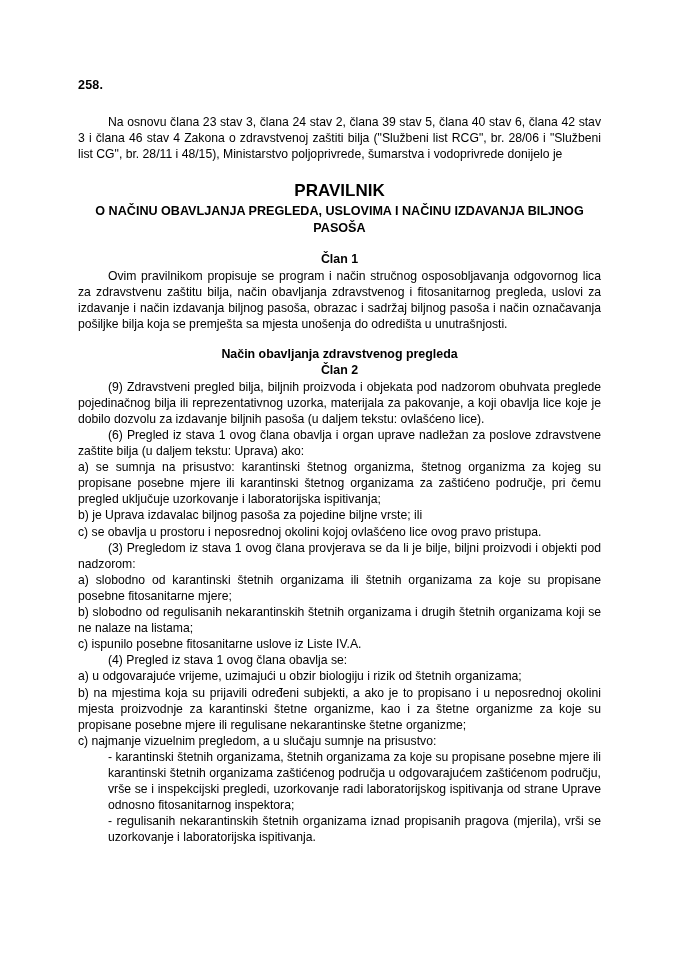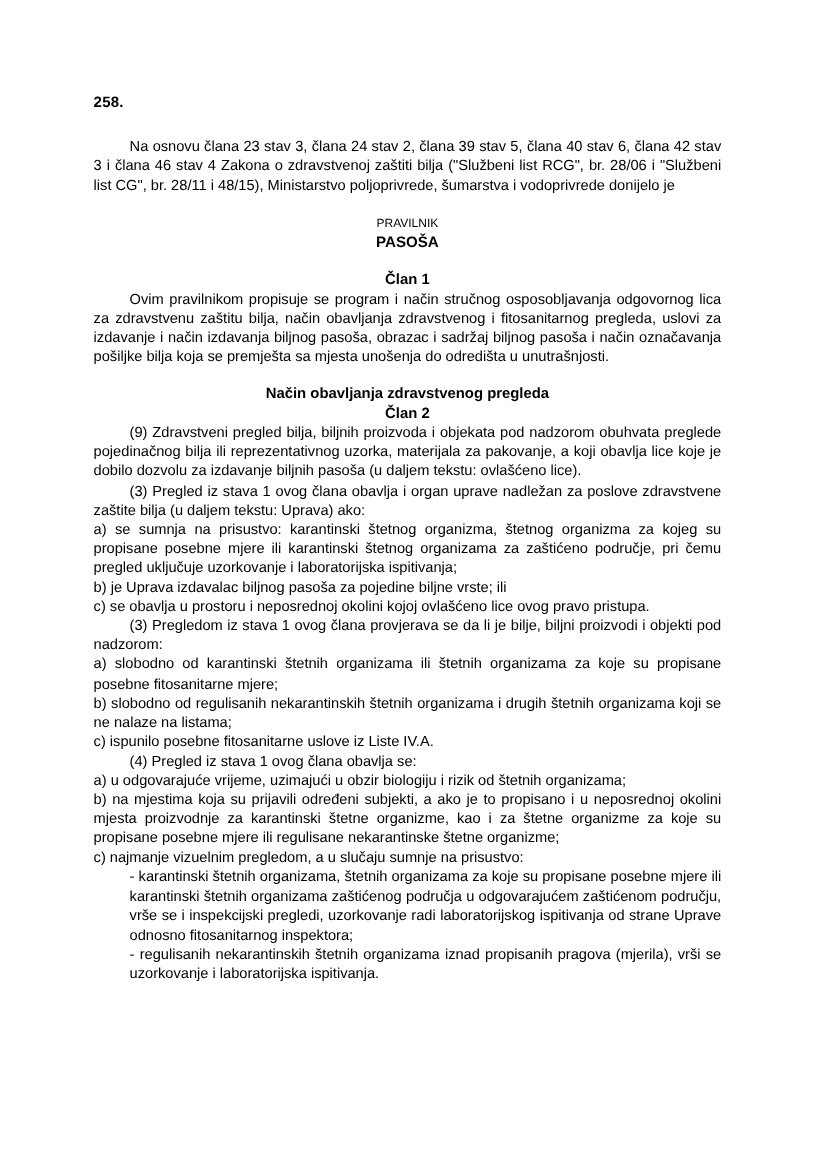--- a/index.html
+++ b/index.html
@@ -36,22 +36,22 @@
   }
   .indent {
     text-indent: 30px;
   }
   .title-block {
     margin-top: 18px;
     margin-bottom: 4px;
     text-align: center;
   }
   .title-main {
-    font-size: 10px;
-    font-weight: normal;
+    font-size: 17px;
+    font-weight: bold;
     line-height: 1.35;
   }
   .title-sub {
     font-size: 12.6px;
     font-weight: bold;
     line-height: 1.35;
     text-align: center;
   }
   .center-head {
     text-align: center;
@@ -70,35 +70,36 @@
 <body>
 
 <div class="page">
 
   <div class="doc-number">258.</div>
 
   <p class="indent">Na osnovu člana 23 stav 3, člana 24 stav 2, člana 39 stav 5, člana 40 stav 6, člana 42 stav 3 i člana 46 stav 4 Zakona o zdravstvenoj zaštiti bilja ("Službeni list RCG", br. 28/06 i "Službeni list CG", br. 28/11 i 48/15), Ministarstvo poljoprivrede, šumarstva i vodoprivrede donijelo je</p>
 
   <div class="title-block">
     <div class="title-main">PRAVILNIK</div>
+    <div class="title-sub">O NAČINU OBAVLJANJA PREGLEDA, USLOVIMA I NAČINU IZDAVANJA BILJNOG</div>
     <div class="title-sub">PASOŠA</div>
   </div>
 
   <div class="spacer-10"></div>
 
   <div class="center-head">Član 1</div>
   <p class="indent">Ovim pravilnikom propisuje se program i način stručnog osposobljavanja odgovornog lica za zdravstvenu zaštitu bilja, način obavljanja zdravstvenog i fitosanitarnog pregleda, uslovi za izdavanje i način izdavanja biljnog pasoša, obrazac i sadržaj biljnog pasoša i način označavanja pošiljke bilja koja se premješta sa mjesta unošenja do odredišta u unutrašnjosti.</p>
 
   <div class="spacer-14"></div>
 
   <div class="center-head">Način obavljanja zdravstvenog pregleda</div>
   <div class="center-head">Član 2</div>
 
   <p class="indent">(9) Zdravstveni pregled bilja, biljnih proizvoda i objekata pod nadzorom obuhvata preglede pojedinačnog bilja ili reprezentativnog uzorka, materijala za pakovanje, a koji obavlja lice koje je dobilo dozvolu za izdavanje biljnih pasoša (u daljem tekstu: ovlašćeno lice).</p>
-  <p class="indent">(3) Pregled iz stava 1 ovog člana obavlja i organ uprave nadležan za poslove zdravstvene zaštite bilja (u daljem tekstu: Uprava) ako:</p>
+  <p class="indent">(6) Pregled iz stava 1 ovog člana obavlja i organ uprave nadležan za poslove zdravstvene zaštite bilja (u daljem tekstu: Uprava) ako:</p>
   <p>a) se sumnja na prisustvo: karantinski štetnog organizma, štetnog organizma za kojeg su propisane posebne mjere ili karantinski štetnog organizama za zaštićeno područje, pri čemu pregled uključuje uzorkovanje i laboratorijska ispitivanja;</p>
   <p>b) je Uprava izdavalac biljnog pasoša za pojedine biljne vrste; ili</p>
   <p>c) se obavlja u prostoru i neposrednoj okolini kojoj ovlašćeno lice ovog pravo pristupa.</p>
   <p class="indent">(3) Pregledom iz stava 1 ovog člana provjerava se da li je bilje, biljni proizvodi i objekti pod nadzorom:</p>
   <p>a) slobodno od karantinski štetnih organizama ili štetnih organizama za koje su propisane posebne fitosanitarne mjere;</p>
   <p>b) slobodno od regulisanih nekarantinskih štetnih organizama i drugih štetnih organizama koji se ne nalaze na listama;</p>
   <p>c) ispunilo posebne fitosanitarne uslove iz Liste IV.A.</p>
   <p class="indent">(4) Pregled iz stava 1 ovog člana obavlja se:</p>
   <p>a) u odgovarajuće vrijeme, uzimajući u obzir biologiju i rizik od štetnih organizama;</p>
   <p>b) na mjestima koja su prijavili određeni subjekti, a ako je to propisano i u neposrednoj okolini mjesta proizvodnje za karantinski štetne organizme, kao i za štetne organizme za koje su propisane posebne mjere ili regulisane nekarantinske štetne organizme;</p>

